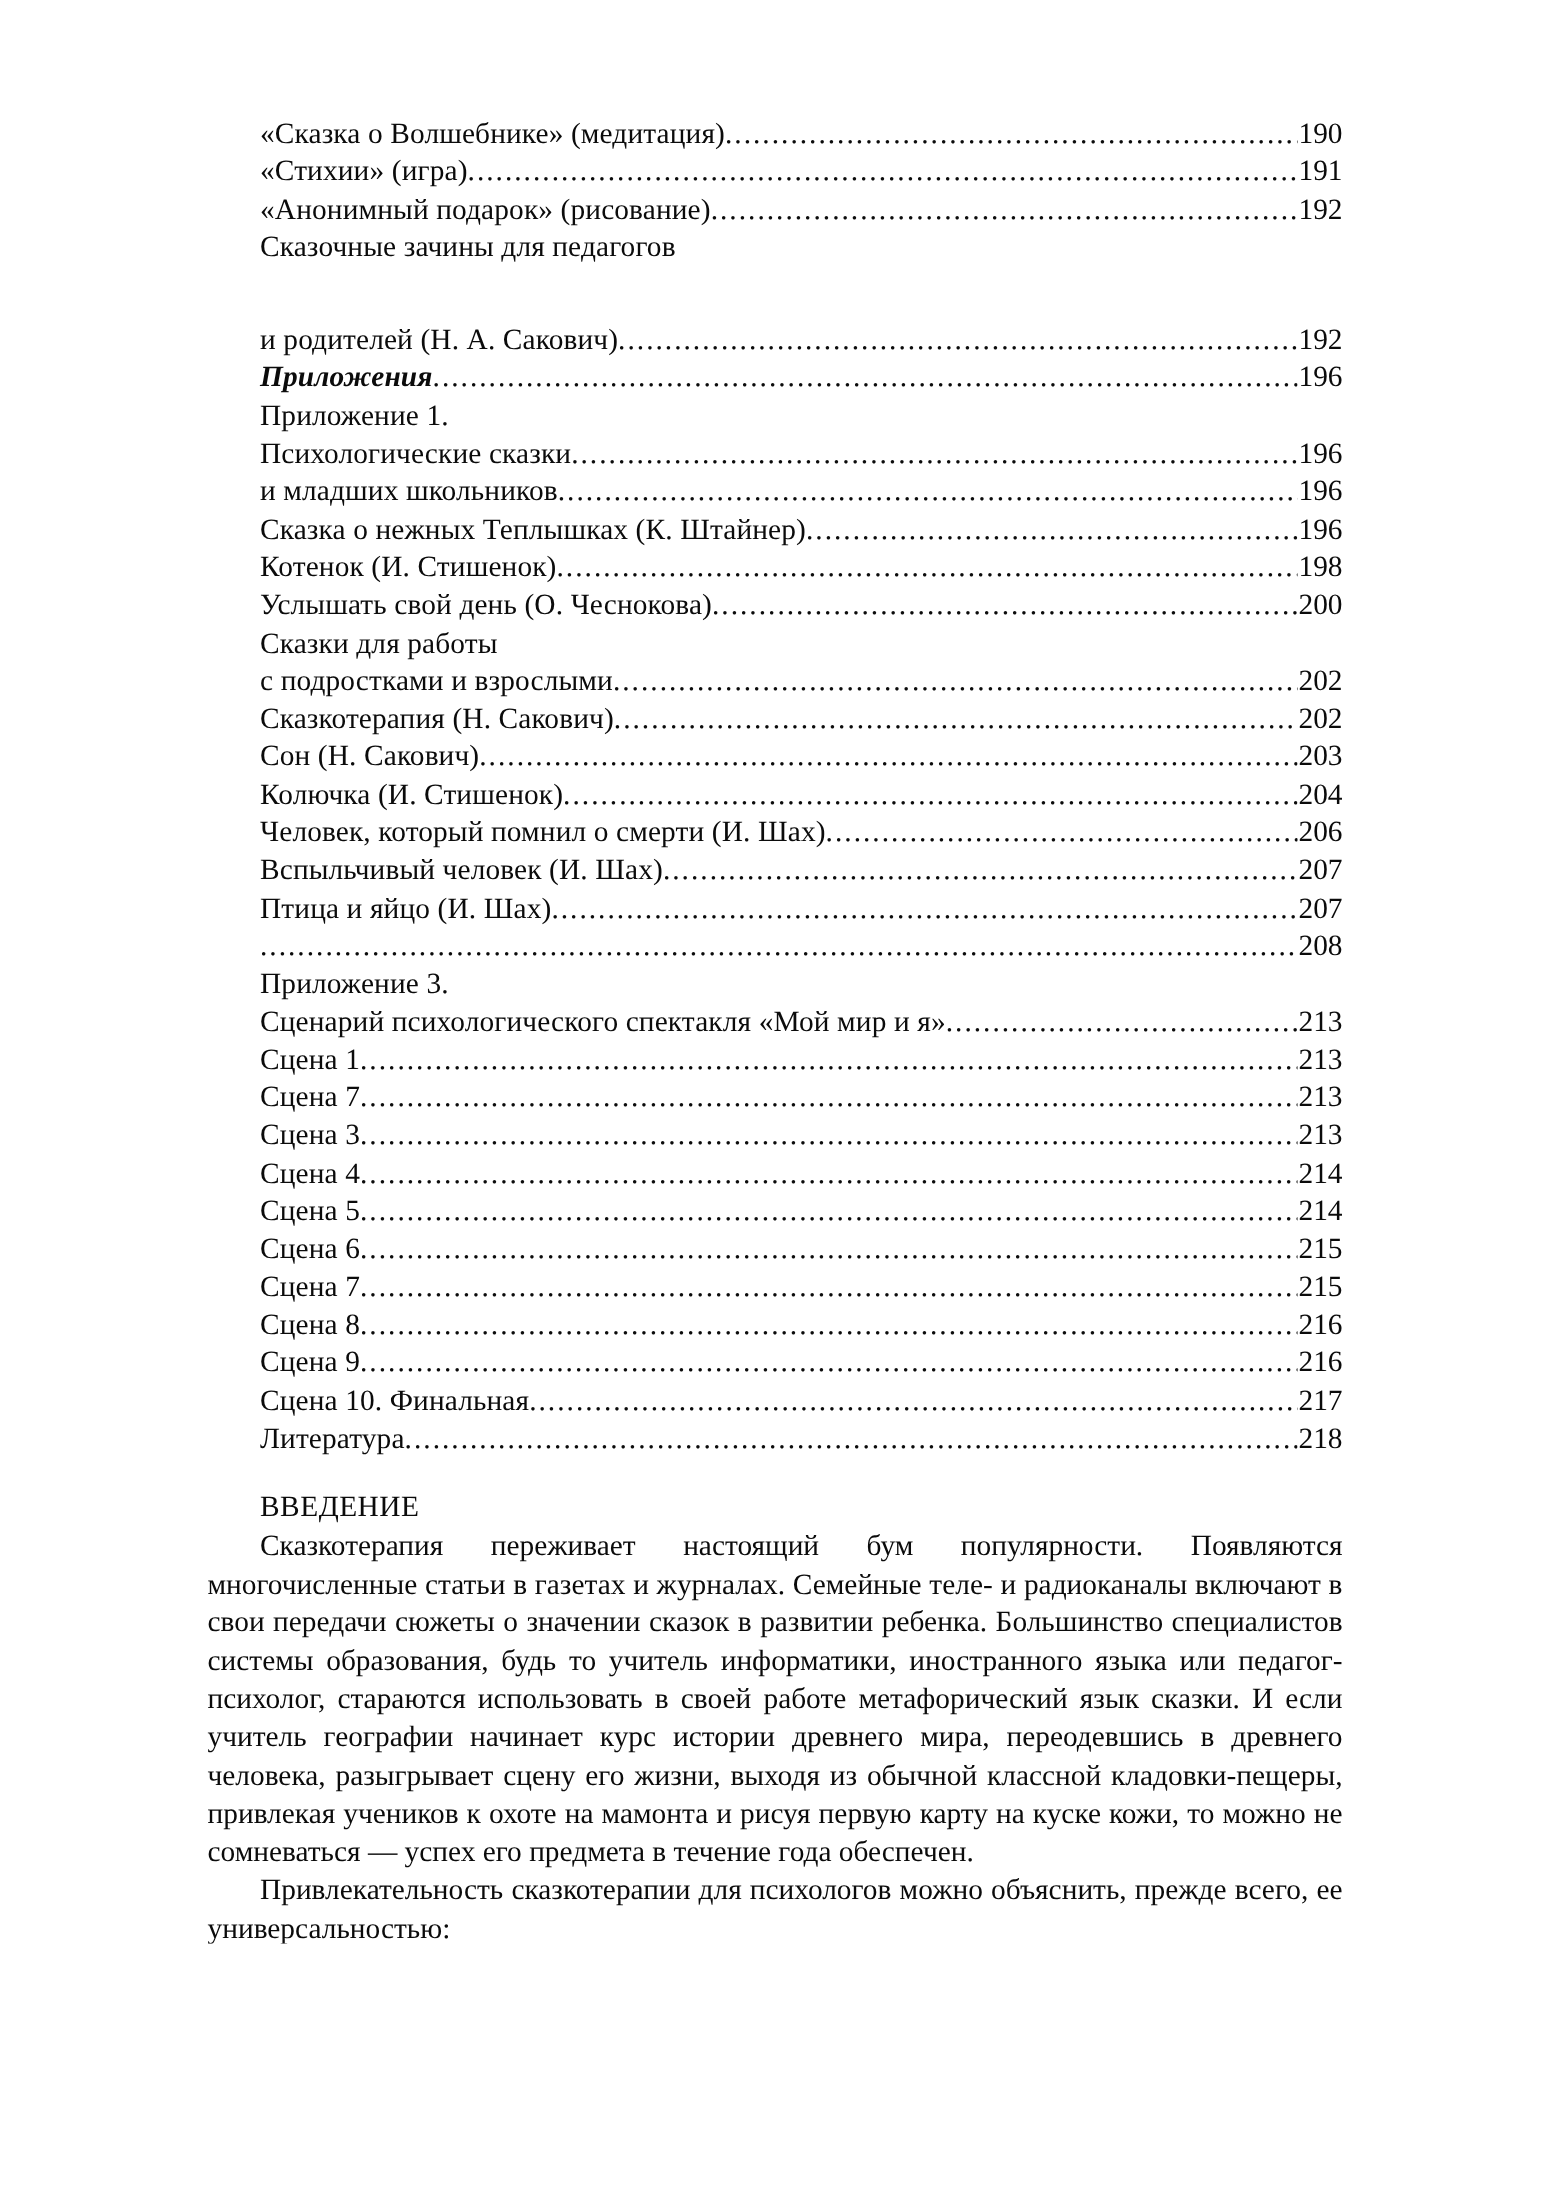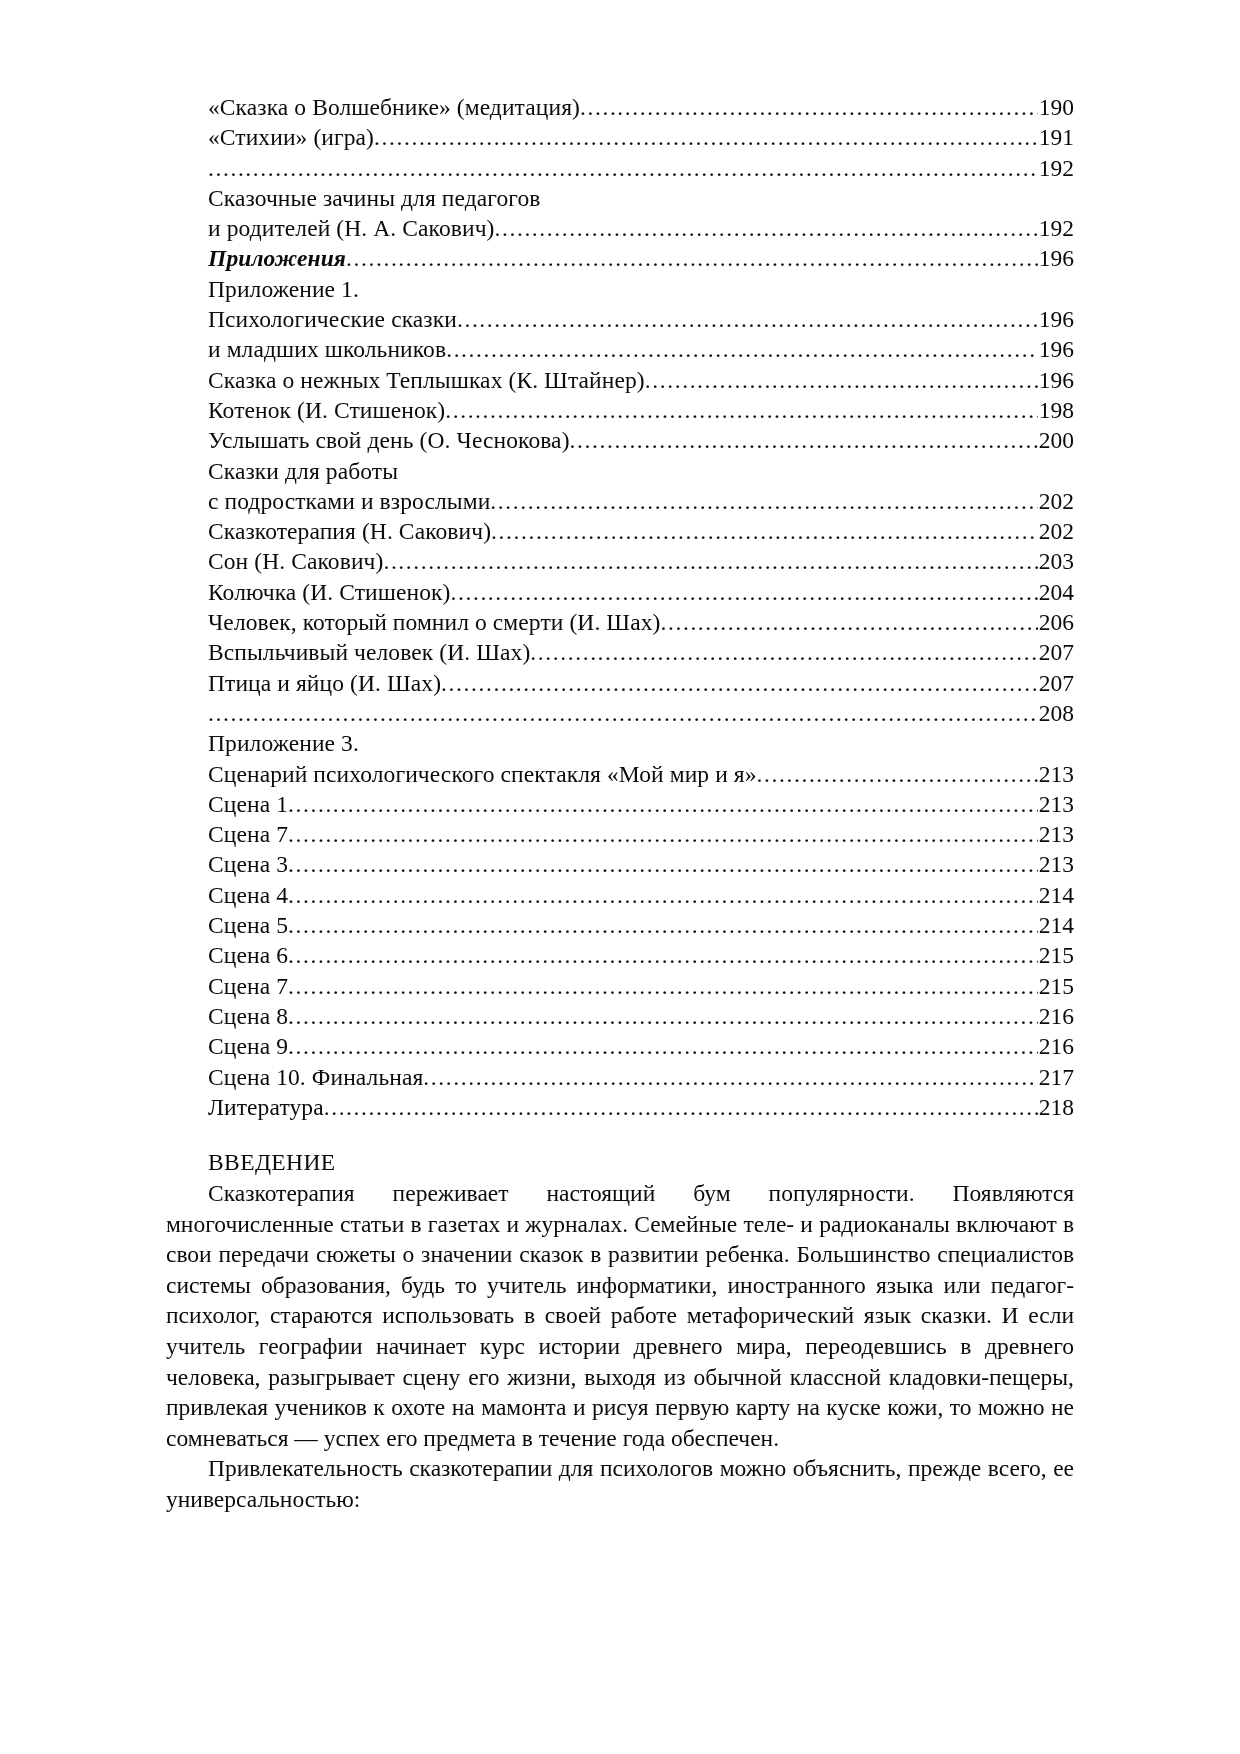--- a/index.html
+++ b/index.html
@@ -63,21 +63,21 @@
   .toc-page {
     flex: 0 0 auto;
     padding-left: 1px;
   }
 
   
   .r-0  { padding-right: 0px; }
   .r-28 { padding-right: 28px; }
   .r-36 { padding-right: 36px; }
   .r-58 { padding-right: 58px; }
-  .r-74 { padding-right: 74px; }
+  .r-74 { padding-right: 74px; margin-top: 44px; }
   .r-96 { padding-right: 96px; }
   .r-108 { padding-right: 108px; }
   .r-118 { padding-right: 118px; }
   .r-140 { padding-right: 140px; }
 
   
   .intro {
     margin-top: 24px;
     font-size: 23.5px;
     line-height: 30.6px;
@@ -114,20 +114,21 @@
         </li>
         <li class="toc-line">
           <span class="toc-row r-96">
             <span class="toc-title">«Стихии» (игра)</span>
             <span class="toc-leader" aria-hidden="true">.......................................................................................................................</span>
             <span class="toc-page">191</span>
           </span>
         </li>
         <li class="toc-line">
           <span class="toc-row r-96">
+            <span class="toc-title">«Анонимный подарок» (рисование)</span>
             <span class="toc-leader" aria-hidden="true">.......................................................................................................................</span>
             <span class="toc-page">192</span>
           </span>
         </li>
         <li class="toc-line">
           <span class="toc-row plain r-0">
             <span class="toc-title">Сказочные зачины для педагогов</span>
           </span>
         </li>
         <li class="toc-line">

